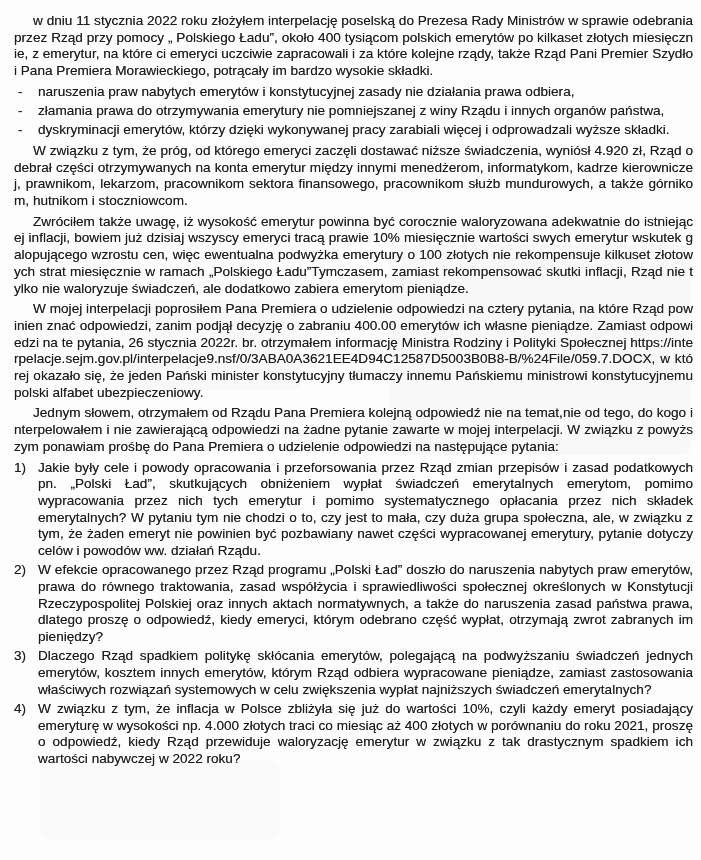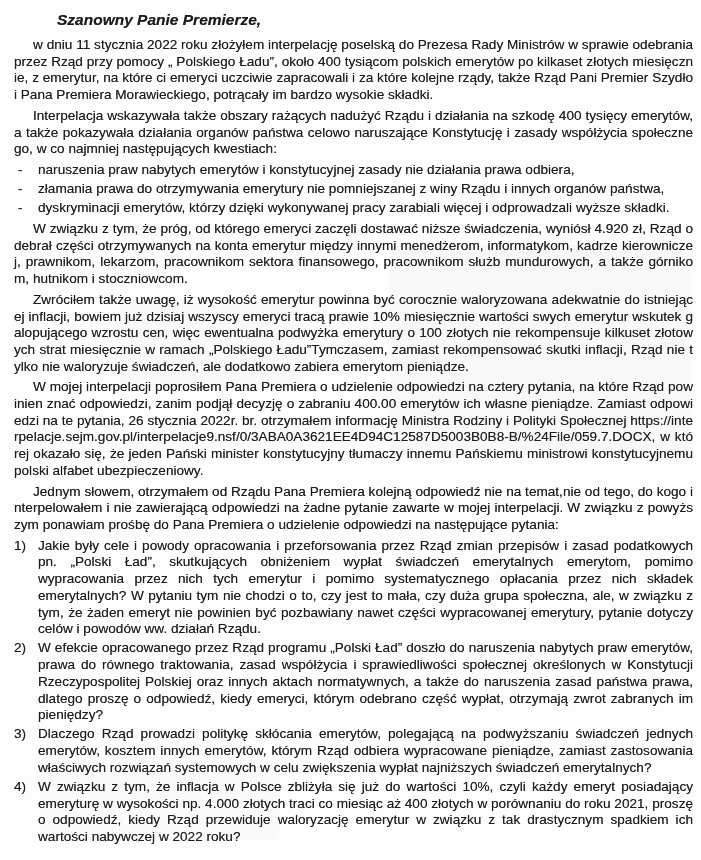--- a/index.html
+++ b/index.html
@@ -57,25 +57,23 @@
   .a3{left:40px;top:760px;width:240px;height:80px;background:rgba(100,100,100,0.02);}
 </style>
 </head>
 <body style="--bg: #fdfdfd;">
 
 <div class="page" style="--text: #1c1c1c;">
   <div class="artifact a1"></div>
   <div class="artifact a2"></div>
   <div class="artifact a3"></div>
 
-  <h1 class="salutation">Szanowny Panie Premierze,</h1>
 
   <div class="body" id="doc-body">
       <p class="para url-wrap">w dniu 11 stycznia 2022 roku złożyłem interpelację poselską do Prezesa Rady Ministrów w sprawie odebrania przez Rząd przy pomocy „ Polskiego Ładu”, około 400 tysiącom polskich emerytów po kilkaset złotych miesięcznie, z emerytur, na które ci emeryci uczciwie zapracowali i za które kolejne rządy, także Rząd Pani Premier Szydło i Pana Premiera Morawieckiego, potrącały im bardzo wysokie składki.</p>
-      <p class="para url-wrap">Interpelacja wskazywała także obszary rażących nadużyć Rządu i działania na szkodę 400 tysięcy emerytów, a także pokazywała działania organów państwa celowo naruszające Konstytucję i zasady współżycia społecznego, w co najmniej następujących kwestiach:</p>
       <div class="item dash">
         <span class="marker">-</span>
         <span class="text">naruszenia praw nabytych emerytów i konstytucyjnej zasady nie działania prawa odbiera,</span>
       </div>
       <div class="item dash">
         <span class="marker">-</span>
         <span class="text">złamania prawa do otrzymywania emerytury nie pomniejszanej z winy Rządu i innych organów państwa,</span>
       </div>
       <div class="item dash">
         <span class="marker">-</span>
@@ -88,20 +86,20 @@
       <div class="item num">
         <span class="marker">1)</span>
         <span class="text">Jakie były cele i powody opracowania i przeforsowania przez Rząd zmian przepisów i zasad podatkowych pn. „Polski Ład”, skutkujących obniżeniem wypłat świadczeń emerytalnych emerytom, pomimo wypracowania przez nich tych emerytur i pomimo systematycznego opłacania przez nich składek emerytalnych? W pytaniu tym nie chodzi o to, czy jest to mała, czy duża grupa społeczna, ale, w związku z tym, że żaden emeryt nie powinien być pozbawiany nawet części wypracowanej emerytury, pytanie dotyczy celów i powodów ww. działań Rządu.</span>
       </div>
       <div class="item num">
         <span class="marker">2)</span>
         <span class="text">W efekcie opracowanego przez Rząd programu „Polski Ład” doszło do naruszenia nabytych praw emerytów, prawa do równego traktowania, zasad współżycia i sprawiedliwości społecznej określonych w Konstytucji Rzeczypospolitej Polskiej oraz innych aktach normatywnych, a także do naruszenia zasad państwa prawa, dlatego proszę o odpowiedź, kiedy emeryci, którym odebrano część wypłat, otrzymają zwrot zabranych im pieniędzy?</span>
       </div>
       <div class="item num">
         <span class="marker">3)</span>
-        <span class="text">Dlaczego Rząd prowadzi politykę skłócania emerytów, polegającą na podwyższaniu świadczeń jednych emerytów, kosztem innych emerytów, którym Rząd odbiera wypracowane pieniądze, zamiast zastosowania właściwych rozwiązań systemowych w celu zwiększenia wypłat najniższych świadczeń emerytalnych?</span>
+        <span class="text">Dlaczego Rząd spadkiem politykę skłócania emerytów, polegającą na podwyższaniu świadczeń jednych emerytów, kosztem innych emerytów, którym Rząd odbiera wypracowane pieniądze, zamiast zastosowania właściwych rozwiązań systemowych w celu zwiększenia wypłat najniższych świadczeń emerytalnych?</span>
       </div>
       <div class="item num">
         <span class="marker">4)</span>
         <span class="text">W związku z tym, że inflacja w Polsce zbliżyła się już do wartości 10%, czyli każdy emeryt posiadający emeryturę w wysokości np. 4.000 złotych traci co miesiąc aż 400 złotych w porównaniu do roku 2021, proszę o odpowiedź, kiedy Rząd przewiduje waloryzację emerytur w związku z tak drastycznym spadkiem ich wartości nabywczej w 2022 roku?</span>
       </div>
     </div>
 </div>
 
 </body></html>

